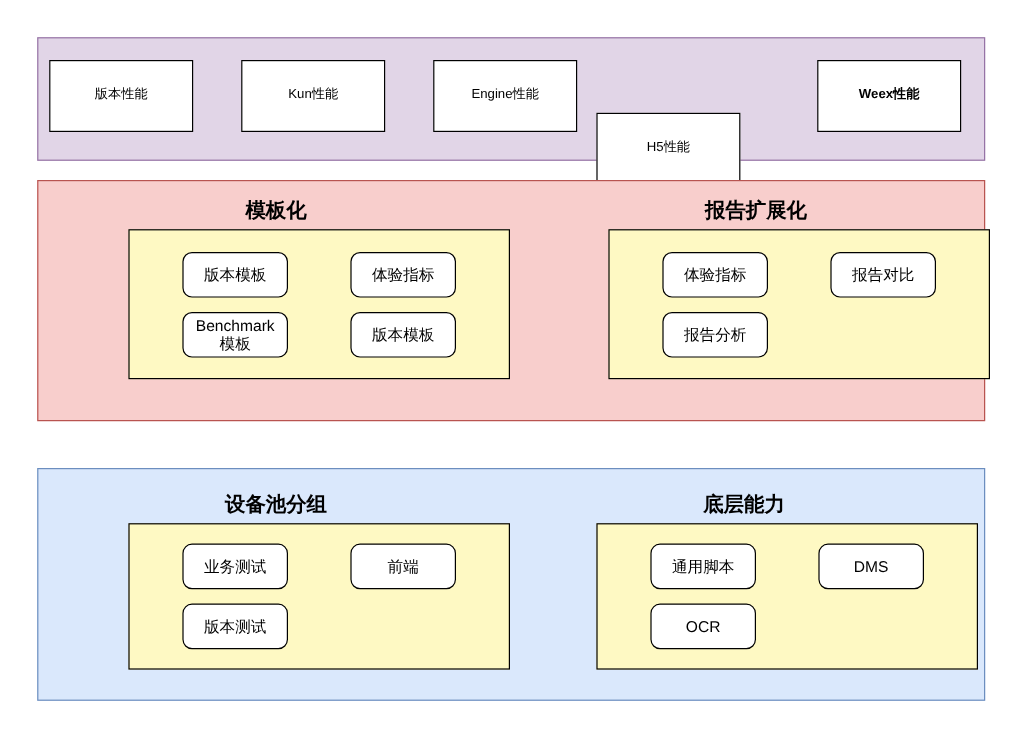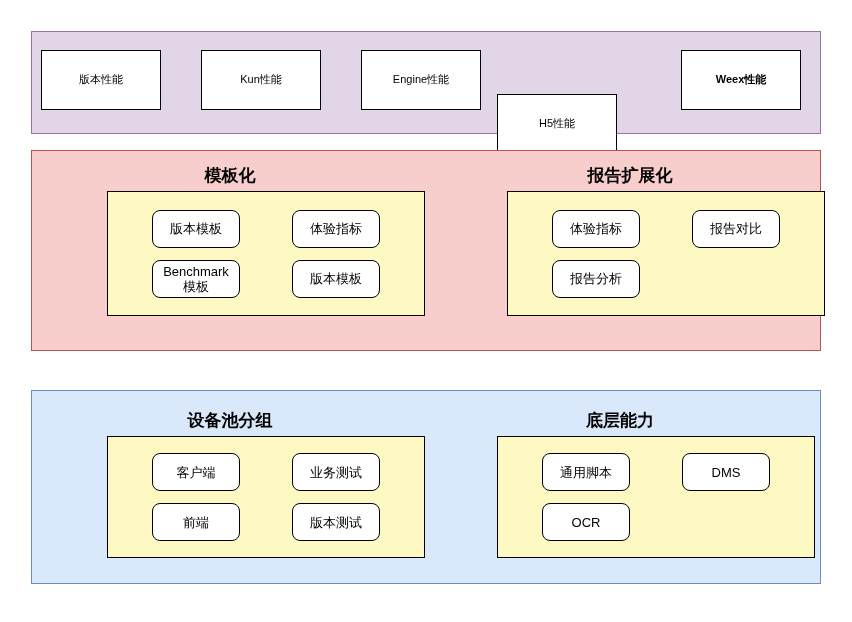--- a/index.html
+++ b/index.html
@@ -200,23 +200,20 @@
     </div>
   </div>
 
   <div class="band band-blue"></div>
 
   <div class="group group-devpool">
     <div class="group-title">设备池分组</div>
     <div class="panel">
       <div class="panel-grid">
         <div class="node">
-          <span>客户端</span>
-        </div>
-        <div class="node">
           <span>业务测试</span>
         </div>
         <div class="node">
           <span>前端</span>
         </div>
         <div class="node">
           <span>版本测试</span>
         </div>
       </div>
     </div>

